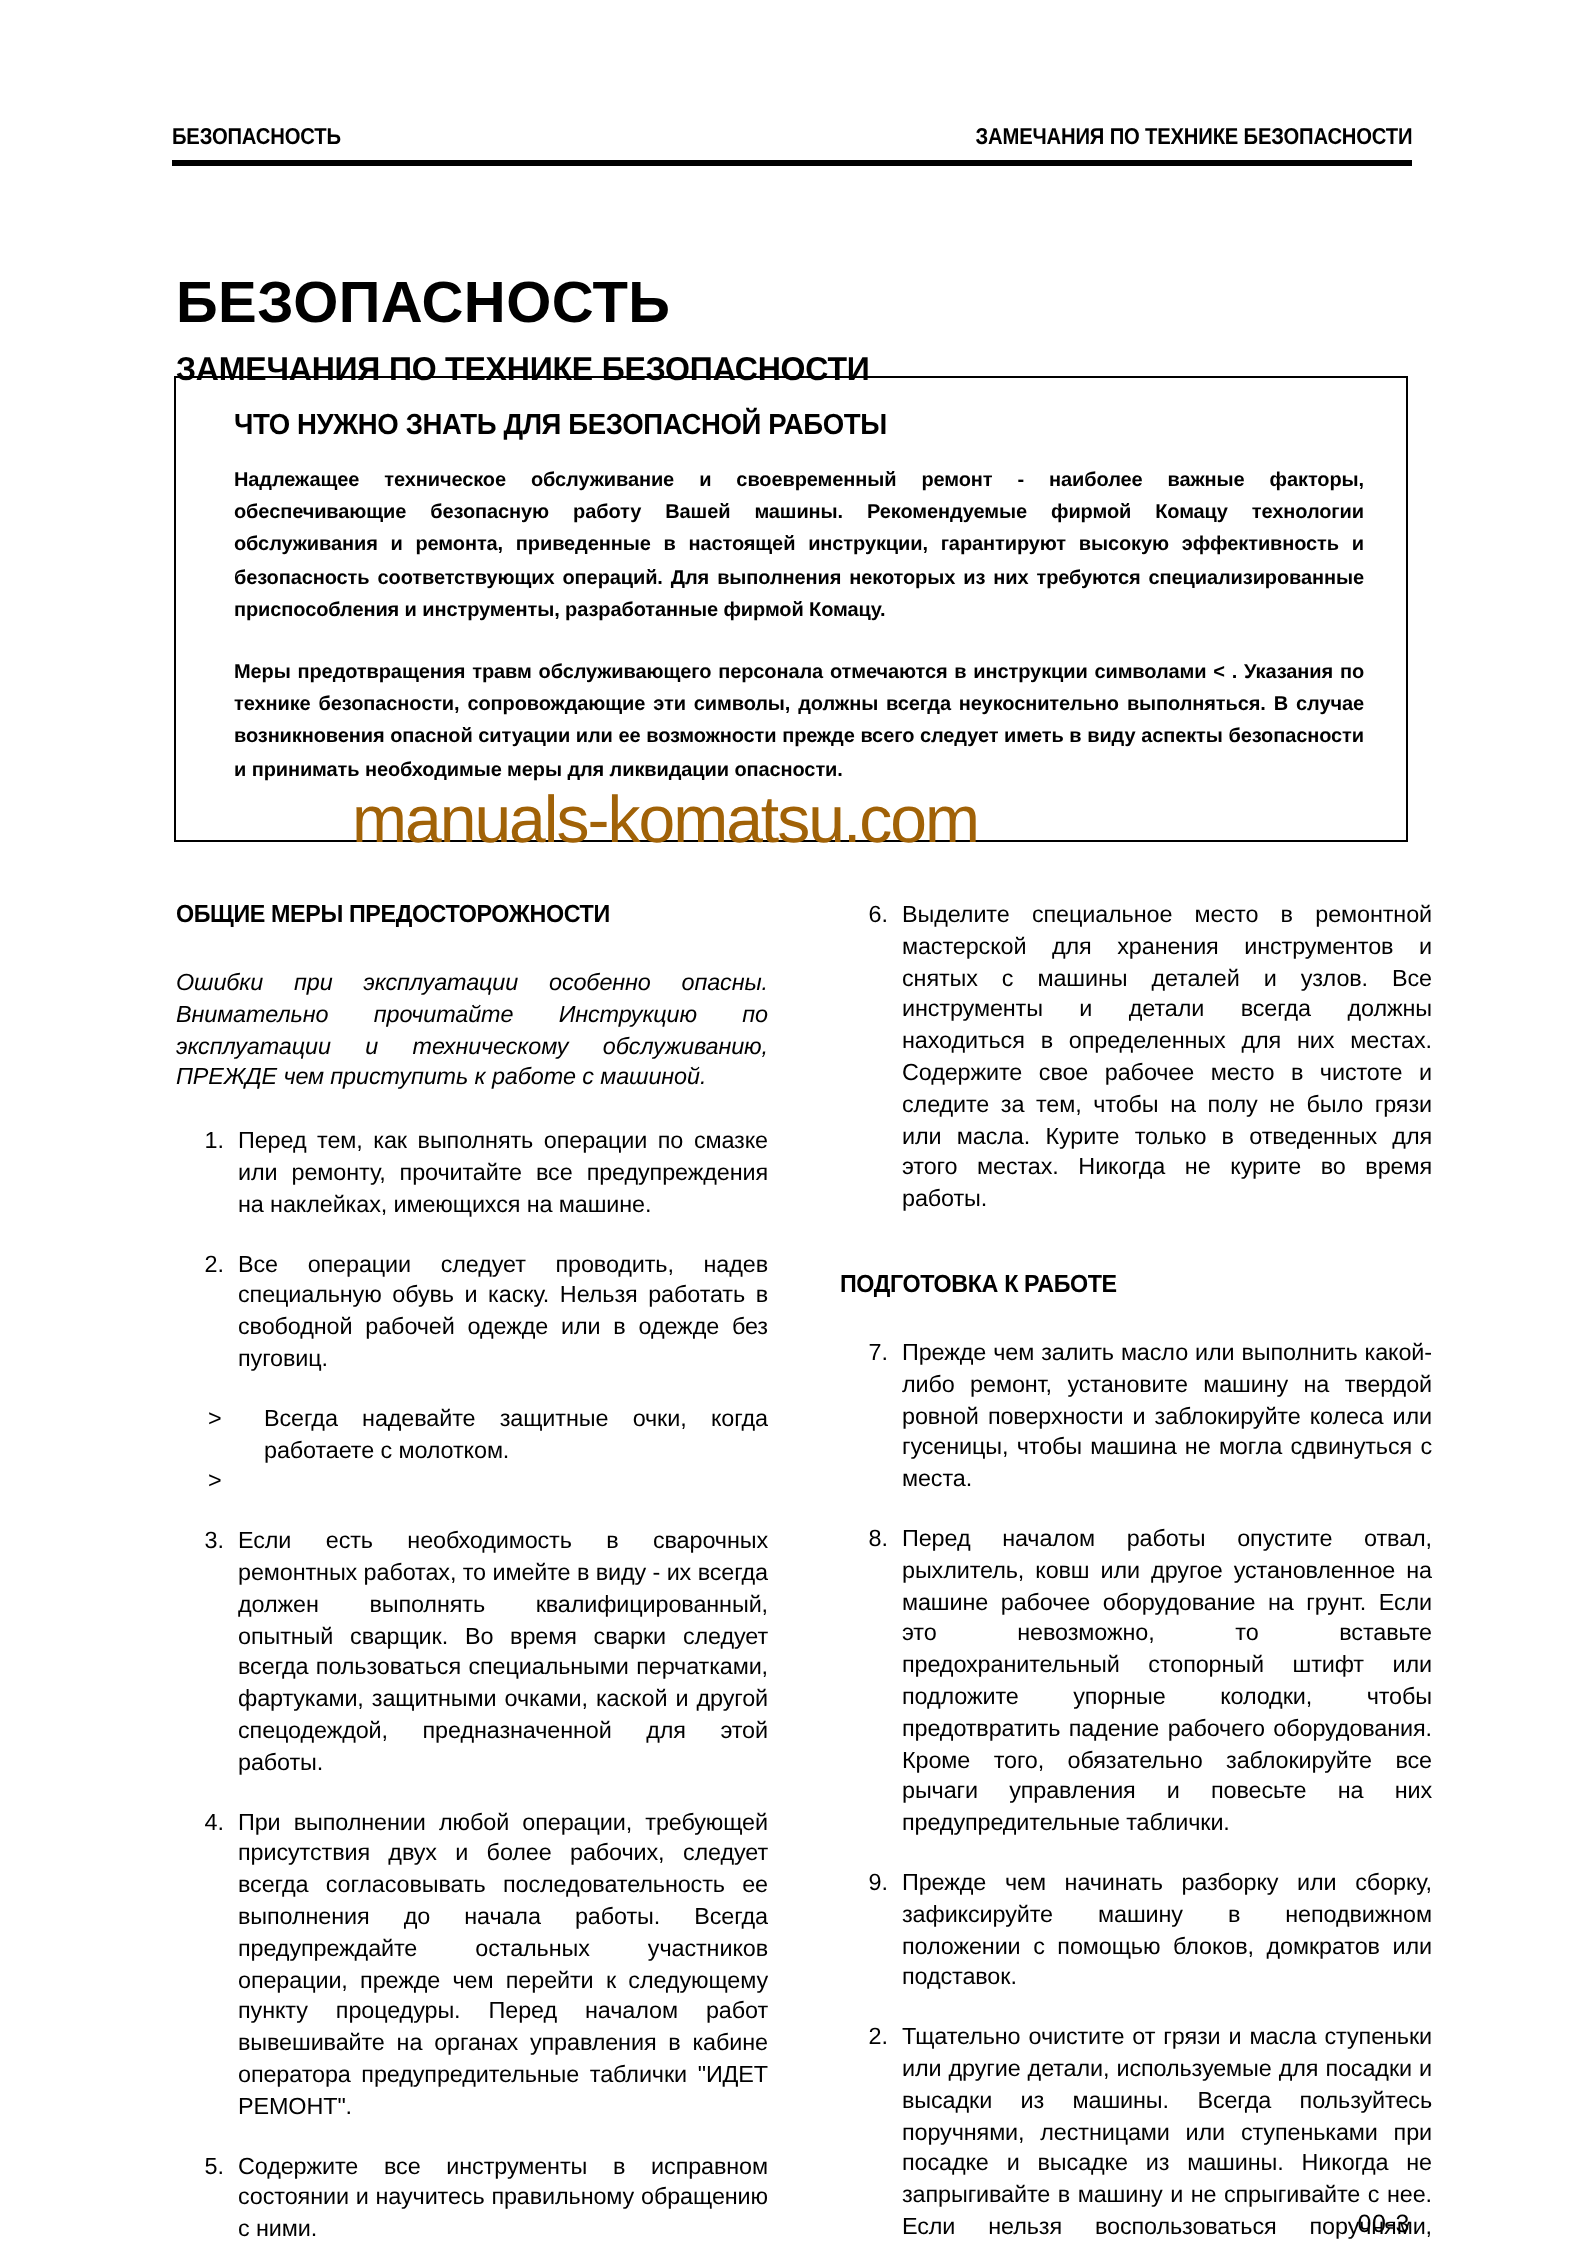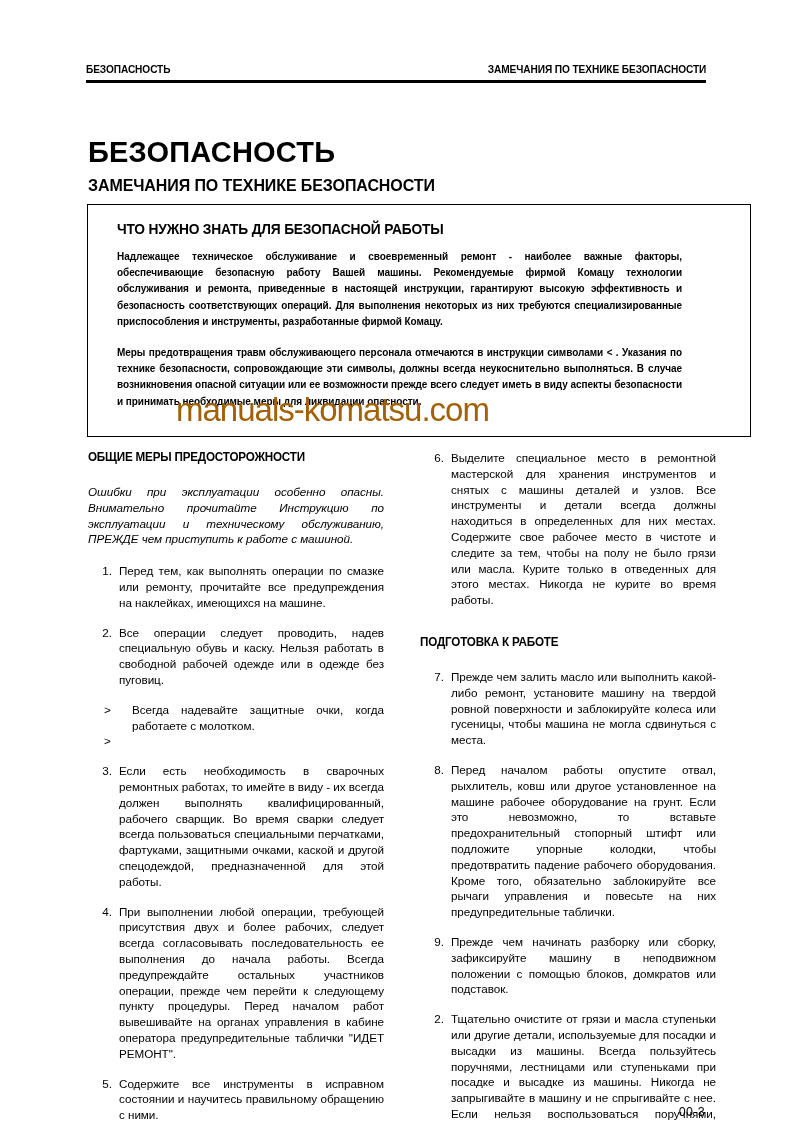--- a/index.html
+++ b/index.html
@@ -73,22 +73,22 @@
     letter-spacing: -0.1px;
     line-height: 1;
     transform: scaleX(0.97);
     transform-origin: left top;
   }
 
   
   .intro-box {
     position: absolute;
     left: 87px;
-    top: 172px;
-    width: 664px;
+    top: 156px;
+    width: 617px;
     height: 233px;
     border: 1.6px solid #000;
     box-sizing: border-box;
   }
   .intro-heading {
     position: absolute;
     left: 29px;
     top: 16px;
     font-size: 14.5px;
     font-weight: bold;
@@ -225,21 +225,21 @@
         <div class="li-marker arrow">&gt;</div>
         <div class="li-text">Всегда надевайте защитные очки, когда работаете с молотком.</div>
       </div>
       <div class="li-row">
         <div class="li-marker arrow">&gt;</div>
       </div>
     </div>
 
     <div class="li-row">
       <div class="li-marker num">3.</div>
-      <div class="li-text">Если есть необходимость в сварочных ремонтных работах, то имейте в виду - их всегда должен выполнять квалифицированный, рабочего сварщик. Во время сварки следует всегда пользоваться специальными перчатками, фартуками, защитными очками, каской и другой спецодеждой, предназначенной для этой работы.</div>
+      <div class="li-text">Если есть необходимость в сварочных ремонтных работах, то имейте в виду - их всегда должен выполнять квалифицированный, опытный сварщик. Во время сварки следует всегда пользоваться специальными перчатками, фартуками, защитными очками, каской и другой спецодеждой, предназначенной для этой работы.</div>
     </div>
 
     <div class="li-row">
       <div class="li-marker num">4.</div>
       <div class="li-text">При выполнении любой операции, требующей присутствия двух и более рабочих, следует всегда согласовывать последовательность ее выполнения до начала работы. Всегда предупреждайте остальных участников операции, прежде чем перейти к следующему пункту процедуры. Перед началом работ вывешивайте на органах управления в кабине оператора предупредительные таблички "ИДЕТ РЕМОНТ".</div>
     </div>
 
     <div class="li-row">
       <div class="li-marker num">5.</div>
       <div class="li-text">Содержите все инструменты в исправном состоянии и научитесь правильному обращению с ними.</div>

